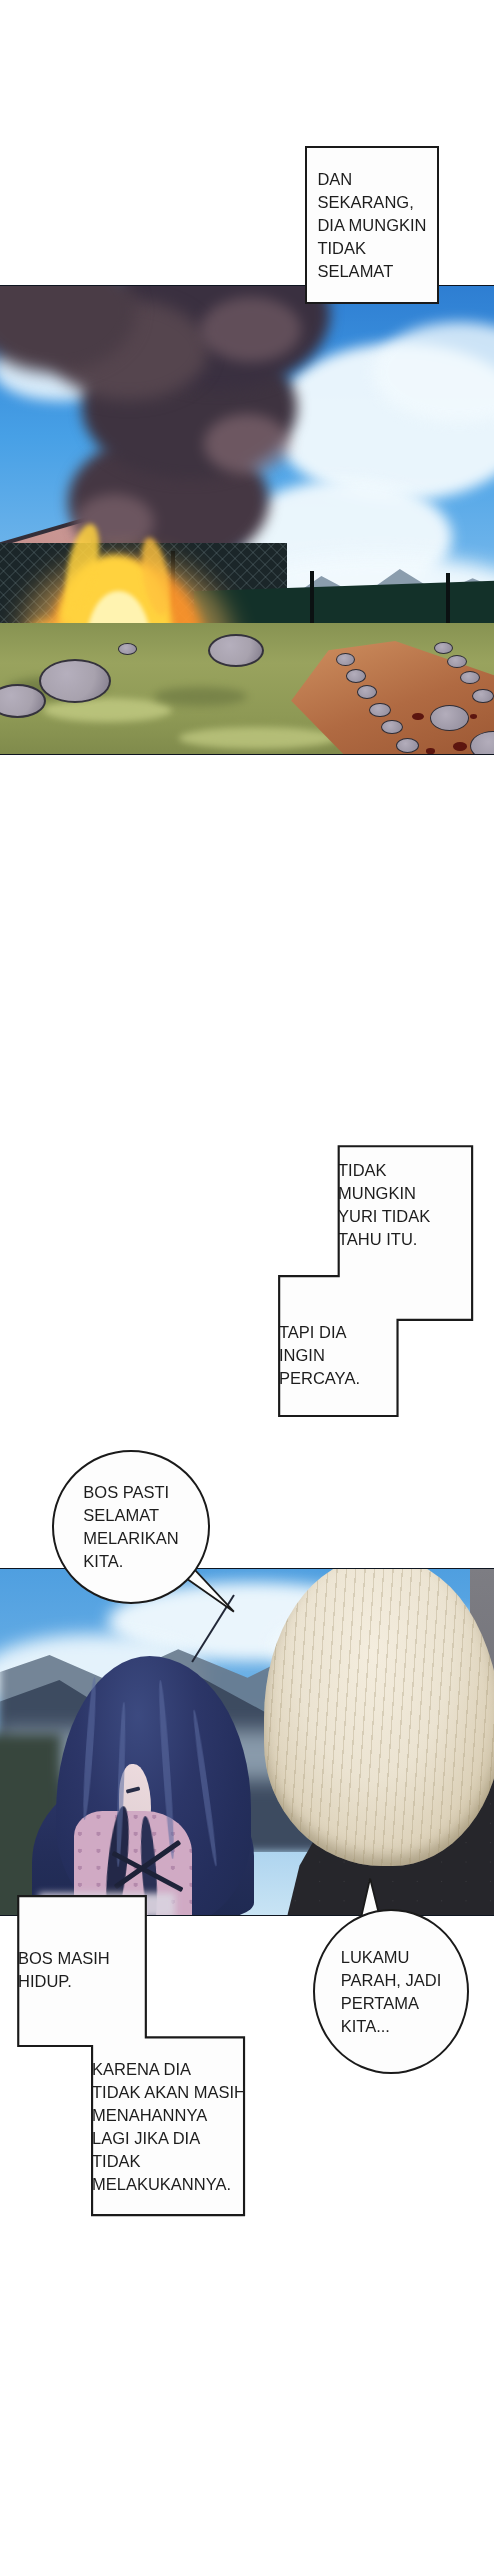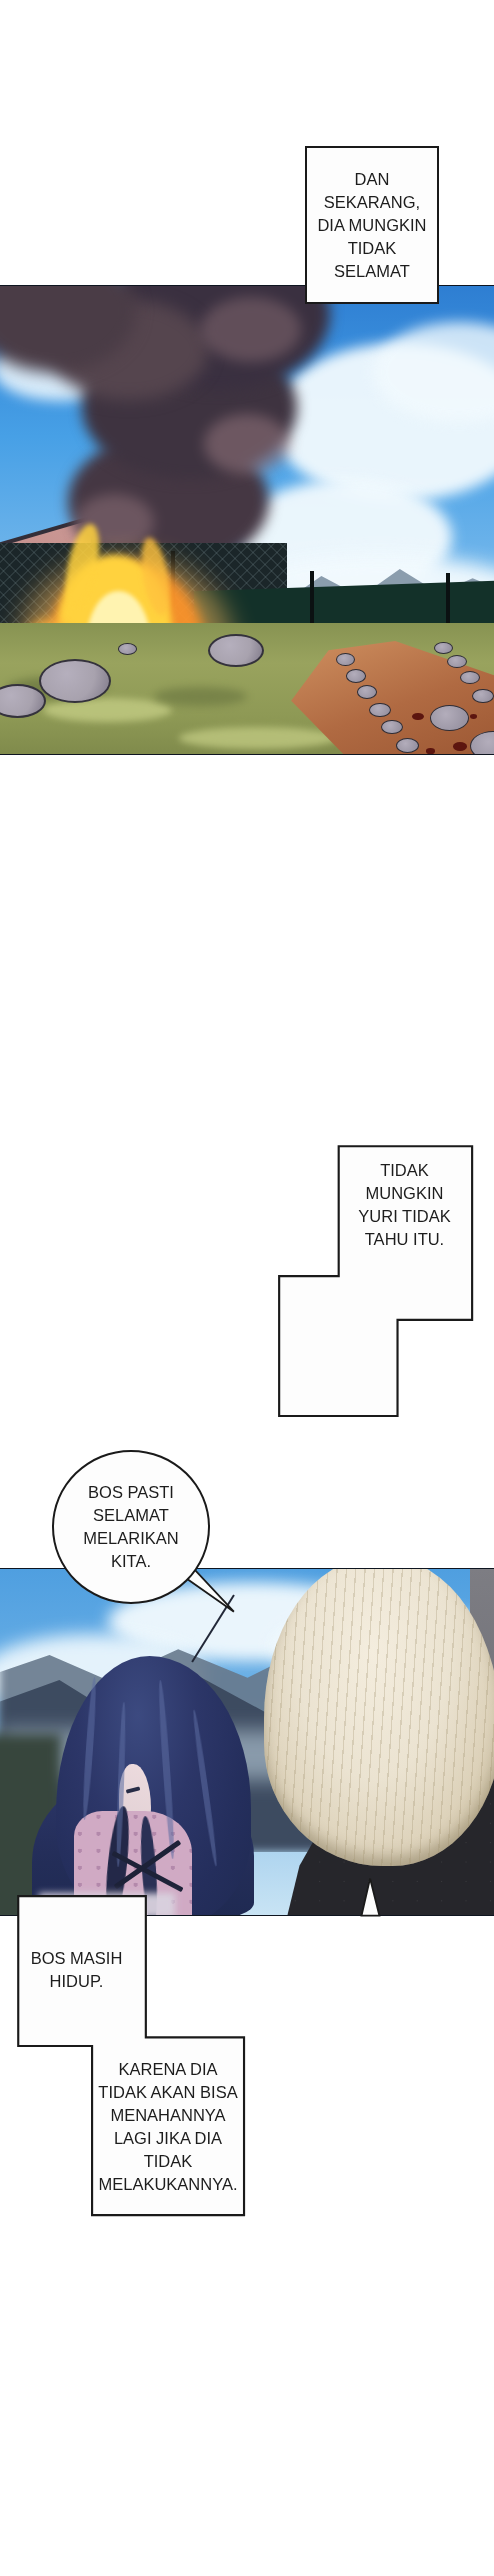--- a/index.html
+++ b/index.html
@@ -67,21 +67,21 @@
      background-image:radial-gradient(circle 0.7px at 8.6px 6.5px,rgba(255,255,255,.10) 60%,transparent 61%);
      background-size:24.4px 19.4px;
      clip-path:polygon(0 100%,6% 74%,20% 48%,45% 25%,72% 10%,100% 2%,100% 100%);}
   .greyband{background:linear-gradient(180deg,#7d7d83,var(--grey-band) 60%,#5c5c62);}
   .lavender{background:var(--lavender);filter:blur(3.6px);opacity:.95;}
   
   .bubble-rect{position:absolute;box-sizing:border-box;background:var(--bubble);
      border:2.2px solid var(--ink);display:flex;align-items:center;justify-content:center;z-index:5;}
   .bubble-ellipse{position:absolute;box-sizing:border-box;background:var(--bubble);
      border:2.2px solid var(--ink);border-radius:50%;display:flex;align-items:center;justify-content:center;z-index:5;}
-  .btxt{font-size:16.5px;line-height:23px;color:#1d1d1d;text-align:center;white-space:pre;z-index:6;}
+  .btxt{font-size:16.5px;line-height:23px;color:#1d1d1d;text-align:left;white-space:pre;z-index:6;}
   .btxt-abs{position:absolute;z-index:6;}
   .bubble-svg{position:absolute;z-index:5;}
   .tails{position:absolute;left:0;top:0;z-index:4;pointer-events:none;}
 </style>
 </head>
 <body>
 
 <div class="page">
 
   <div class="panel" style="top:285px;height:470px;z-index:1">
@@ -206,35 +206,44 @@
   </div>
 
 
   <svg class="bubble-svg" style="left:277px;top:1144px" width="198" height="275" viewBox="0 0 276 383">
     <path d="M86,3 L272,3 L272,245 L168,245 L168,379 L3,379 L3,184 L86,184 Z" fill="#fdfdfd" stroke="#1a1a1a" stroke-width="3" stroke-linejoin="miter"></path>
   </svg>
   <div class="btxt btxt-abs" style="left:338px;top:1159px;width:133px">TIDAK
 MUNGKIN
 YURI TIDAK
 TAHU ITU.</div>
+  <div class="btxt btxt-abs" style="left:279px;top:1321px;width:118px">TAPI DIA
+INGIN
+PERCAYA.</div>
 
   <div class="bubble-ellipse" style="left:52px;top:1450px;width:158px;height:154px">
     <div class="btxt">BOS PASTI
 SELAMAT
 MELARIKAN
 KITA.</div>
   </div>
 
   <svg class="bubble-svg" style="left:16px;top:1894px" width="231" height="324" viewBox="0 0 322 452">
     <path d="M3,3 L181,3 L181,200 L318,200 L318,448 L106,448 L106,212 L3,212 Z" fill="#fdfdfd" stroke="#1a1a1a" stroke-width="3" stroke-linejoin="miter"></path>
   </svg>
   <div class="btxt btxt-abs" style="left:18px;top:1947px;width:117px">BOS MASIH
 HIDUP.</div>
   <div class="btxt btxt-abs" style="left:92px;top:2058px;width:152px">KARENA DIA
-TIDAK AKAN BISA
+TIDAK AKAN MASIH
 MENAHANNYA
 LAGI JIKA DIA
 TIDAK
 MELAKUKANNYA.</div>
 
+  <div class="bubble-ellipse" style="left:313px;top:1909px;width:156px;height:165px">
+    <div class="btxt">LUKAMU
+PARAH, JADI
+PERTAMA
+KITA...</div>
+  </div>
 
 </div>
 
 
 </body></html>

